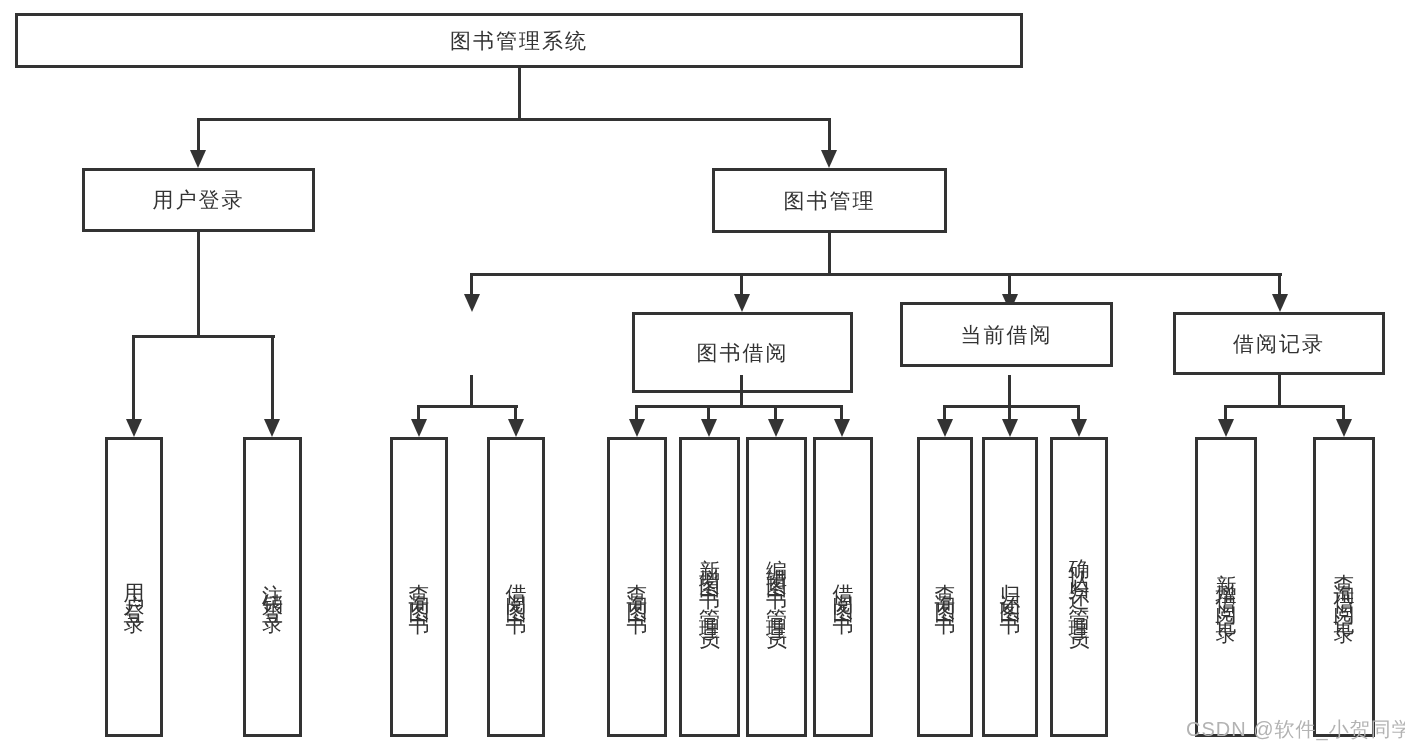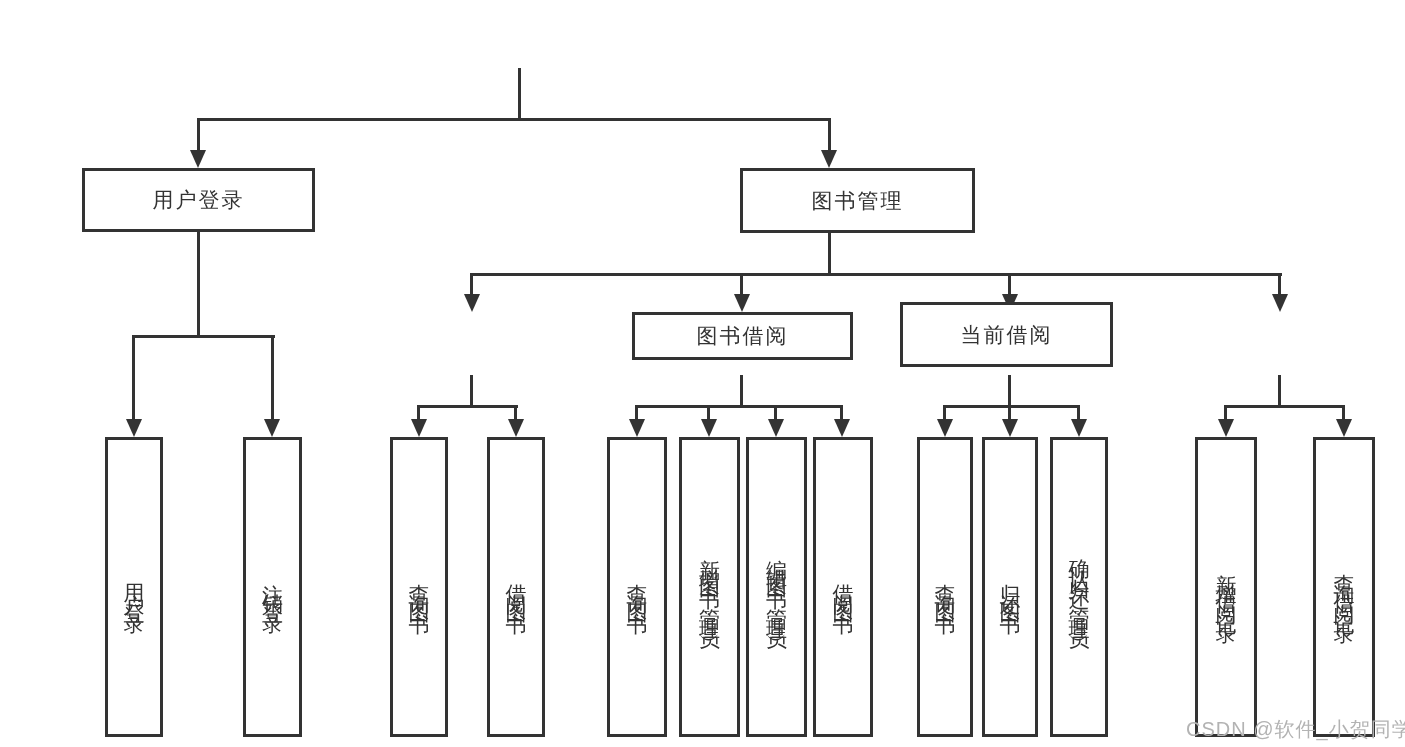--- a/index.html
+++ b/index.html
@@ -65,51 +65,53 @@
     letter-spacing: 1px;
     z-index: 5;
     white-space: nowrap;
   }
 </style>
 </head>
 <body>
 
 <div class="canvas">
 
+  <div class="node" style="left:15px; top:13px; width:1008px; height:55px;">图书管理系统</div>
 
   <div class="vline" style="left:518px; top:68px; height:50px;"></div>
   <div class="hline" style="left:197px; top:118px; width:634px;"></div>
   <div class="vline" style="left:197px; top:118px; height:34px;"></div>
   <div class="arrow" style="left:190px; top:150px;"></div>
   <div class="vline" style="left:828px; top:118px; height:34px;"></div>
   <div class="arrow" style="left:821px; top:150px;"></div>
 
   <div class="node" style="left:82px; top:168px; width:233px; height:64px;">用户登录</div>
-  <div class="node" style="left:712px; top:168px; width:235px; height:65px;margin-left:28px;">图书管理</div>
+  <div class="node" style="left:712px; top:168px; width:235px; height:65px;">图书管理</div>
 
   <div class="vline" style="left:197px; top:232px; height:103px;"></div>
   <div class="hline" style="left:132px; top:335px; width:143px;"></div>
   <div class="vline" style="left:132px; top:335px; height:86px;"></div>
   <div class="arrow" style="left:126px; top:419px;"></div>
   <div class="vline" style="left:271px; top:335px; height:86px;"></div>
   <div class="arrow" style="left:264px; top:419px;"></div>
 
   <div class="vline" style="left:828px; top:233px; height:40px;"></div>
   <div class="hline" style="left:470px; top:273px; width:812px;"></div>
   <div class="vline" style="left:470px; top:273px; height:23px;"></div>
   <div class="arrow" style="left:464px; top:294px;"></div>
   <div class="vline" style="left:740px; top:273px; height:23px;"></div>
   <div class="arrow" style="left:734px; top:294px;"></div>
   <div class="vline" style="left:1008px; top:273px; height:23px;"></div>
   <div class="arrow" style="left:1002px; top:294px;"></div>
   <div class="vline" style="left:1278px; top:273px; height:23px;"></div>
   <div class="arrow" style="left:1272px; top:294px;"></div>
 
-  <div class="node" style="left:632px; top:312px; width:221px; height:48px;">图书借阅</div>
+  <div class="node" style="left:632px; top:312px; width:221px; height:81px;">图书借阅</div>
   <div class="node" style="left:900px; top:302px; width:213px; height:65px;">当前借阅</div>
+  <div class="node" style="left:1173px; top:312px; width:212px; height:63px;">借阅记录</div>
 
   <div class="vline" style="left:470px; top:375px; height:30px;"></div>
   <div class="hline" style="left:417px; top:405px; width:101px;"></div>
   <div class="vline" style="left:417px; top:405px; height:16px;"></div>
   <div class="arrow" style="left:411px; top:419px;"></div>
   <div class="vline" style="left:514px; top:405px; height:16px;"></div>
   <div class="arrow" style="left:508px; top:419px;"></div>
 
   <div class="vline" style="left:740px; top:375px; height:30px;"></div>
   <div class="hline" style="left:635px; top:405px; width:208px;"></div>

